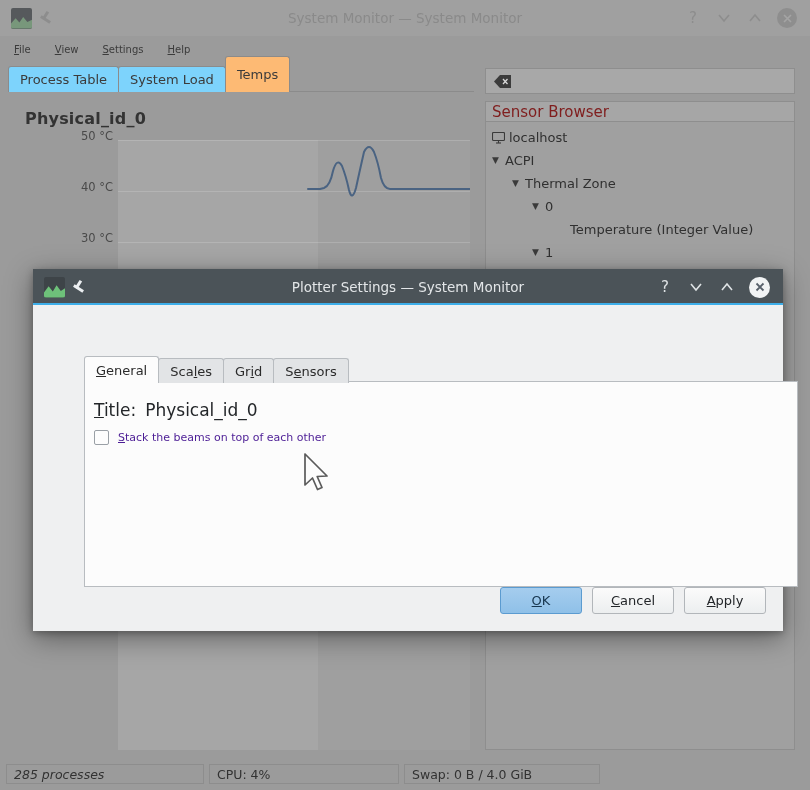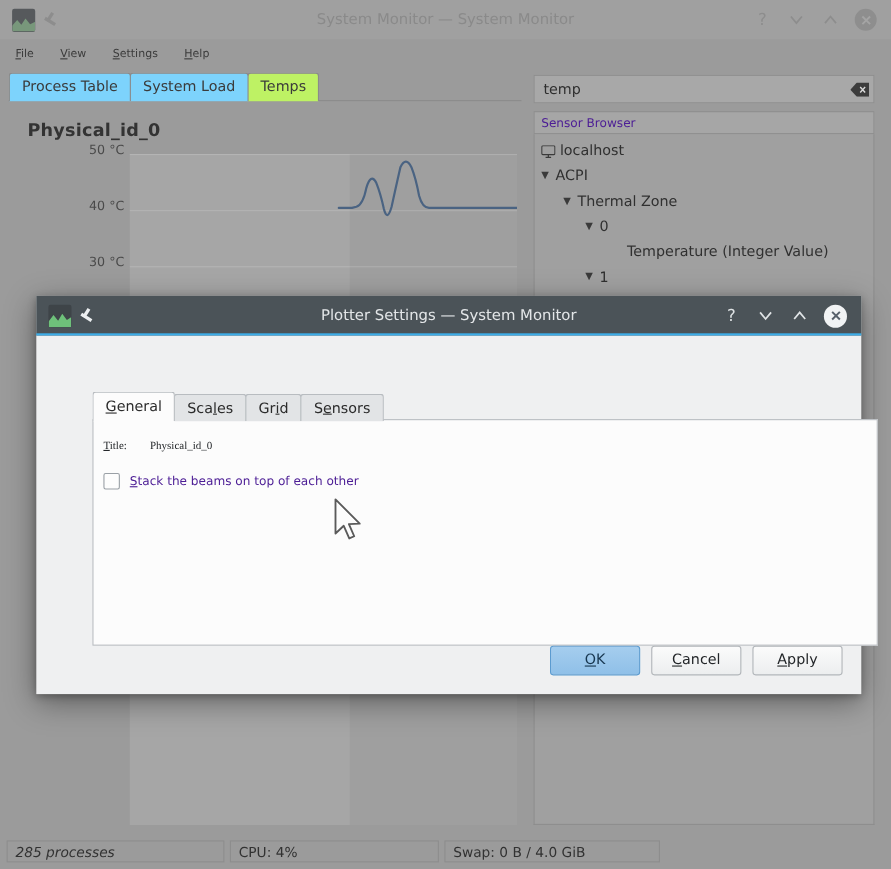--- a/index.html
+++ b/index.html
@@ -80,21 +80,21 @@
   }
   .tab {
     height: 26px; padding: 0 11px; display: flex; align-items: center;
     font-size: 13px; color: #3b3b3b;
     border: 1px solid #8b8b8b; border-bottom: none;
     background: #7dd3fc;
     border-top-left-radius: 3px; border-top-right-radius: 3px;
     margin-right: -1px; position: relative; z-index: 1;
   }
   .tab.active {
-    background: #bef264; height: 26px; z-index: 3;
+    background: #fdba74; height: 36px; z-index: 3;
   }
 
   
   .plot-wrap {
     position: absolute; left: 5px; top: 100px; width: 470px; height: 650px;
     background: #9b9b9b;
   }
   .plot-title {
     position: absolute; left: 20px; top: 9px;
     font-size: 16px; font-weight: bold; color: #333;
@@ -130,21 +130,21 @@
   .search-row .sval { font-size: 13px; color: #2f2f2f; flex: 1; }
   .clear-icon {
     width: 17px; height: 14px; position: relative;
     display: flex; align-items: center; justify-content: center;
   }
   .clear-icon svg { display: block; }
   .sensor-header {
     position: absolute; left: 0; top: 33px; width: 310px; height: 21px;
     background: #a6a6a6; border: 1px solid #8e8e8e;
     display: flex; align-items: center; padding-left: 6px;
-    font-size: 11px; color: #4c1d95;
+    font-size: 15px; color: #7f1d1d;
   }
   .sensor-tree {
     position: absolute; left: 0; top: 54px; width: 310px; height: 628px;
     background: #a0a0a0; border: 1px solid #8e8e8e; border-top: none;
     overflow: hidden; padding-top: 4px;
   }
   .tree-row {
     height: 23px; display: flex; align-items: center;
     font-size: 13px; color: #303030;
   }
@@ -229,22 +229,22 @@
   }
   .dtab.active { background: #fcfcfc; height: 27px; z-index: 4; }
   .dtab u { text-decoration: underline; }
 
   .dpanel {
     position: absolute; left: 51px; top: 76px; width: 714px; height: 206px;
     background: #fcfcfc; border: 1px solid #b8bcc0;
   }
   .field-row {
     position: absolute; left: 9px; top: 18px;
-    display: flex; align-items: center; gap: 21px;
-    font-size: 10px; color: #232629; font-family: Liberation Serif, serif;
+    display: flex; align-items: center; gap: 9px;
+    font-size: 17px; color: #232629;
   }
   .field-row u { text-decoration: underline; }
   .check-row {
     position: absolute; left: 9px; top: 48px;
     display: flex; align-items: center; gap: 9px;
     font-size: 11px; color: #4c1d95;
   }
   .checkbox {
     width: 15px; height: 15px; border: 1px solid #9aa0a6;
     background: #fdfdfd; border-radius: 2px;
@@ -329,21 +329,20 @@
       <div class="gridline" style="top:102px;"></div>
       <svg class="plot-svg" width="352" height="610" viewBox="0 0 352 610">
         <path d="M 190 49 L 202 49 L 206 48 Q 212 46 215 31 Q 219 17 224 26 Q 228 36 231 50 Q 234 62 238 48
                  Q 241 34 246 12 Q 251 2 256 12 Q 260 22 263 38 Q 266 49 272 49 L 352 49" fill="none" stroke="#4a6382" stroke-width="2" stroke-linejoin="round" stroke-linecap="round"></path>
       </svg>
     </div>
   </div>
 
   <div class="right-panel">
     <div class="search-row">
-      <div class="sval">temp</div>
       <div class="clear-icon">
         <svg width="17" height="13" viewBox="0 0 17 13">
           <path d="M6 0 H17 V13 H6 L0 6.5 Z" fill="#3c3c3c"></path>
           <path d="M9 4 L13.5 9 M13.5 4 L9 9" stroke="#d8d8d8" stroke-width="1.3"></path>
         </svg>
       </div>
     </div>
     <div class="sensor-header">Sensor Browser</div>
     <div class="sensor-tree">
       <div class="tree-row" style="padding-left:6px">

